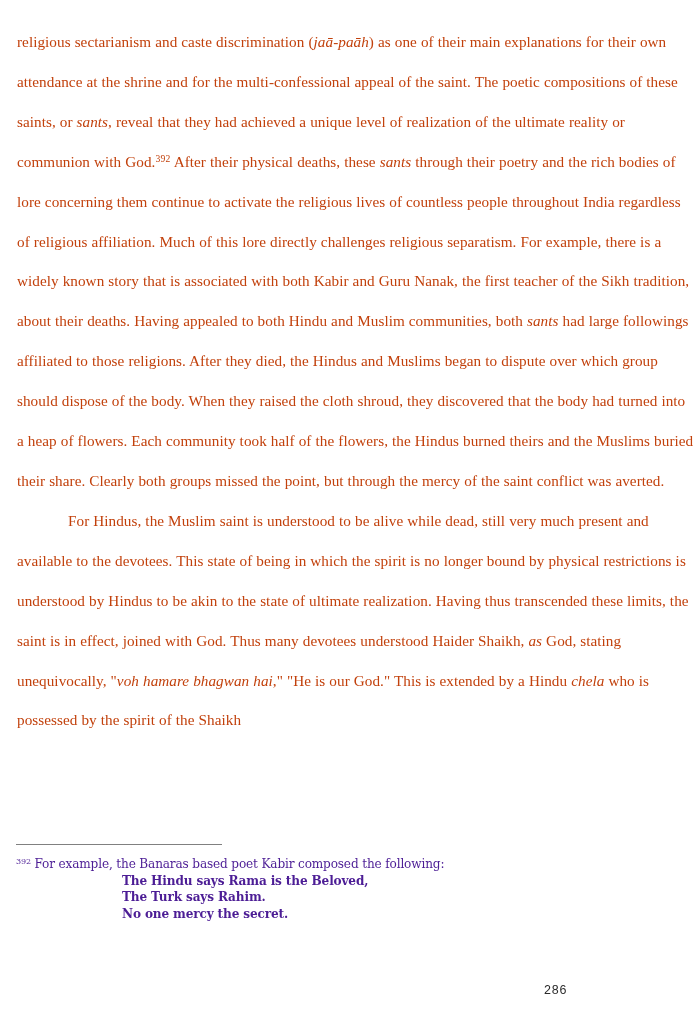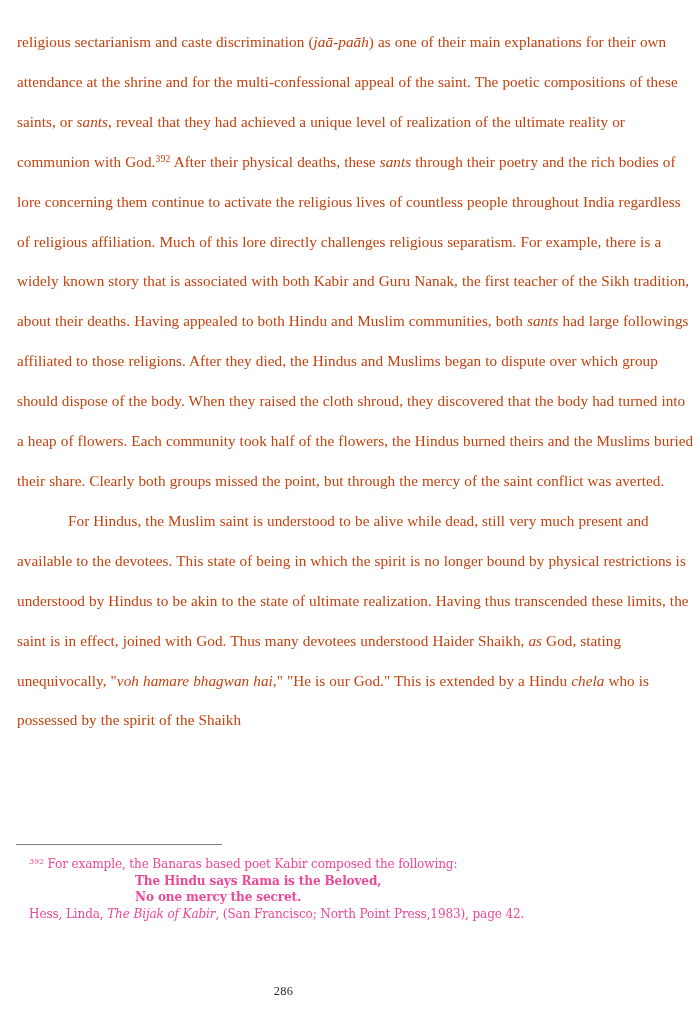--- a/index.html
+++ b/index.html
@@ -68,22 +68,21 @@
   }
 
   .footnote-block {
     position: absolute;
     left: 16px;
     top: 856px;
     width: 600px;
     font-family: "DejaVu Serif", "Liberation Serif", serif;
     font-size: 12.1px;
     line-height: 16.6px;
-    color: #ec4899;
-    margin-left: 13px;
+    color: #4c1d95;
   }
 
   .fn-line {
     margin: 0;
     white-space: pre;
     letter-spacing: -0.15px;
   }
 
   .fn-line sup {
     font-size: 8px;
@@ -104,22 +103,22 @@
     white-space: pre;
     letter-spacing: -0.15px;
   }
 
   
   .page-number {
     position: absolute;
     left: 0;
     top: 984px;
     width: 567px;
-    text-align: center;
-    font-family: Liberation Serif, serif;
+    text-align: right;
+    font-family: Liberation Mono, monospace;
     font-size: 12.4px;
     color: #2b2b2b;
     letter-spacing: 0.3px;
   }
 </style>
 </head>
 <body>
 
 <div id="page">
 
@@ -127,20 +126,20 @@
     <p class="para" id="paragraph-1"><span>religious sectarianism and caste discrimination (</span><span class="it">jaā-paāh</span><span>) as one of their main explanations for their own attendance at the shrine and for the multi-confessional appeal of the saint.  The poetic compositions of these saints, or </span><span class="it">sants</span><span>, reveal that they had achieved a unique level of realization of the ultimate reality or communion with God.</span><sup class="fn-ref">392</sup><span>  After their physical deaths, these </span><span class="it">sants</span><span> through their poetry and the rich bodies of lore concerning them continue to activate the religious lives of countless people throughout India regardless of religious affiliation.  Much of this lore directly challenges religious separatism.  For example, there is a widely known story that is associated with both Kabir and Guru Nanak, the first teacher of the Sikh tradition, about their deaths.  Having appealed to both Hindu and Muslim communities, both </span><span class="it">sants</span><span> had large followings affiliated to those religions.  After they died, the Hindus and Muslims began to dispute over which group should dispose of the body.  When they raised the cloth shroud, they discovered that the body had turned into a heap of flowers.  Each community took half of the flowers, the Hindus burned theirs and the Muslims buried their share.  Clearly both groups missed the point, but through the mercy of the saint conflict was averted.</span></p>
     <p class="para indent" id="paragraph-2"><span>For Hindus, the Muslim saint is understood to be alive while dead, still very much present and available to the devotees.  This state of being in which the spirit is no longer bound by physical restrictions is understood by Hindus to be akin to the state of ultimate realization.  Having thus transcended these limits, the saint is in effect, joined with God.  Thus many devotees understood Haider Shaikh, </span><span class="it">as</span><span> God, stating unequivocally, "</span><span class="it">voh hamare bhagwan hai</span><span>," "He is our God." This is extended by a Hindu </span><span class="it">chela</span><span> who is possessed by the spirit of the Shaikh</span></p>
   </div>
 
   <div class="footnote-rule"></div>
 
   <div class="footnote-block">
     <p class="fn-line" id="footnote-intro"><sup>392</sup><span> For example, the Banaras based poet Kabir composed the following:</span></p>
     <div id="footnote-verse">
         <p class="fn-verse">The Hindu says Rama is the Beloved,</p>
+        <p class="fn-verse">The Turk says Rahim.</p>
         <p class="fn-verse">No one mercy the secret.</p>
       </div>
-    <p class="fn-citation" id="footnote-citation"><span>Hess, Linda, </span><span class="it">The Bijak of Kabir</span><span>, (San Francisco; North Point Press,1983), page 42.</span></p>
   </div>
 
   <div class="page-number">286</div>
 
 </div>
 
 </body></html>

